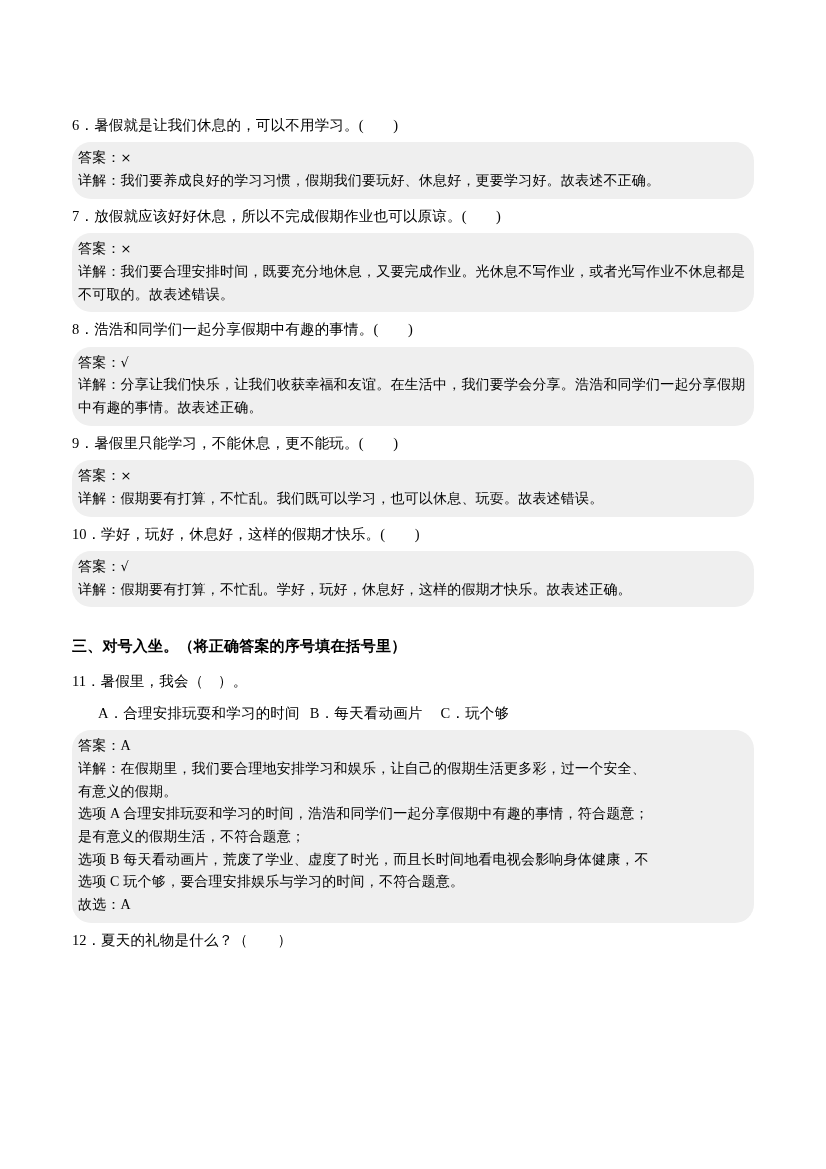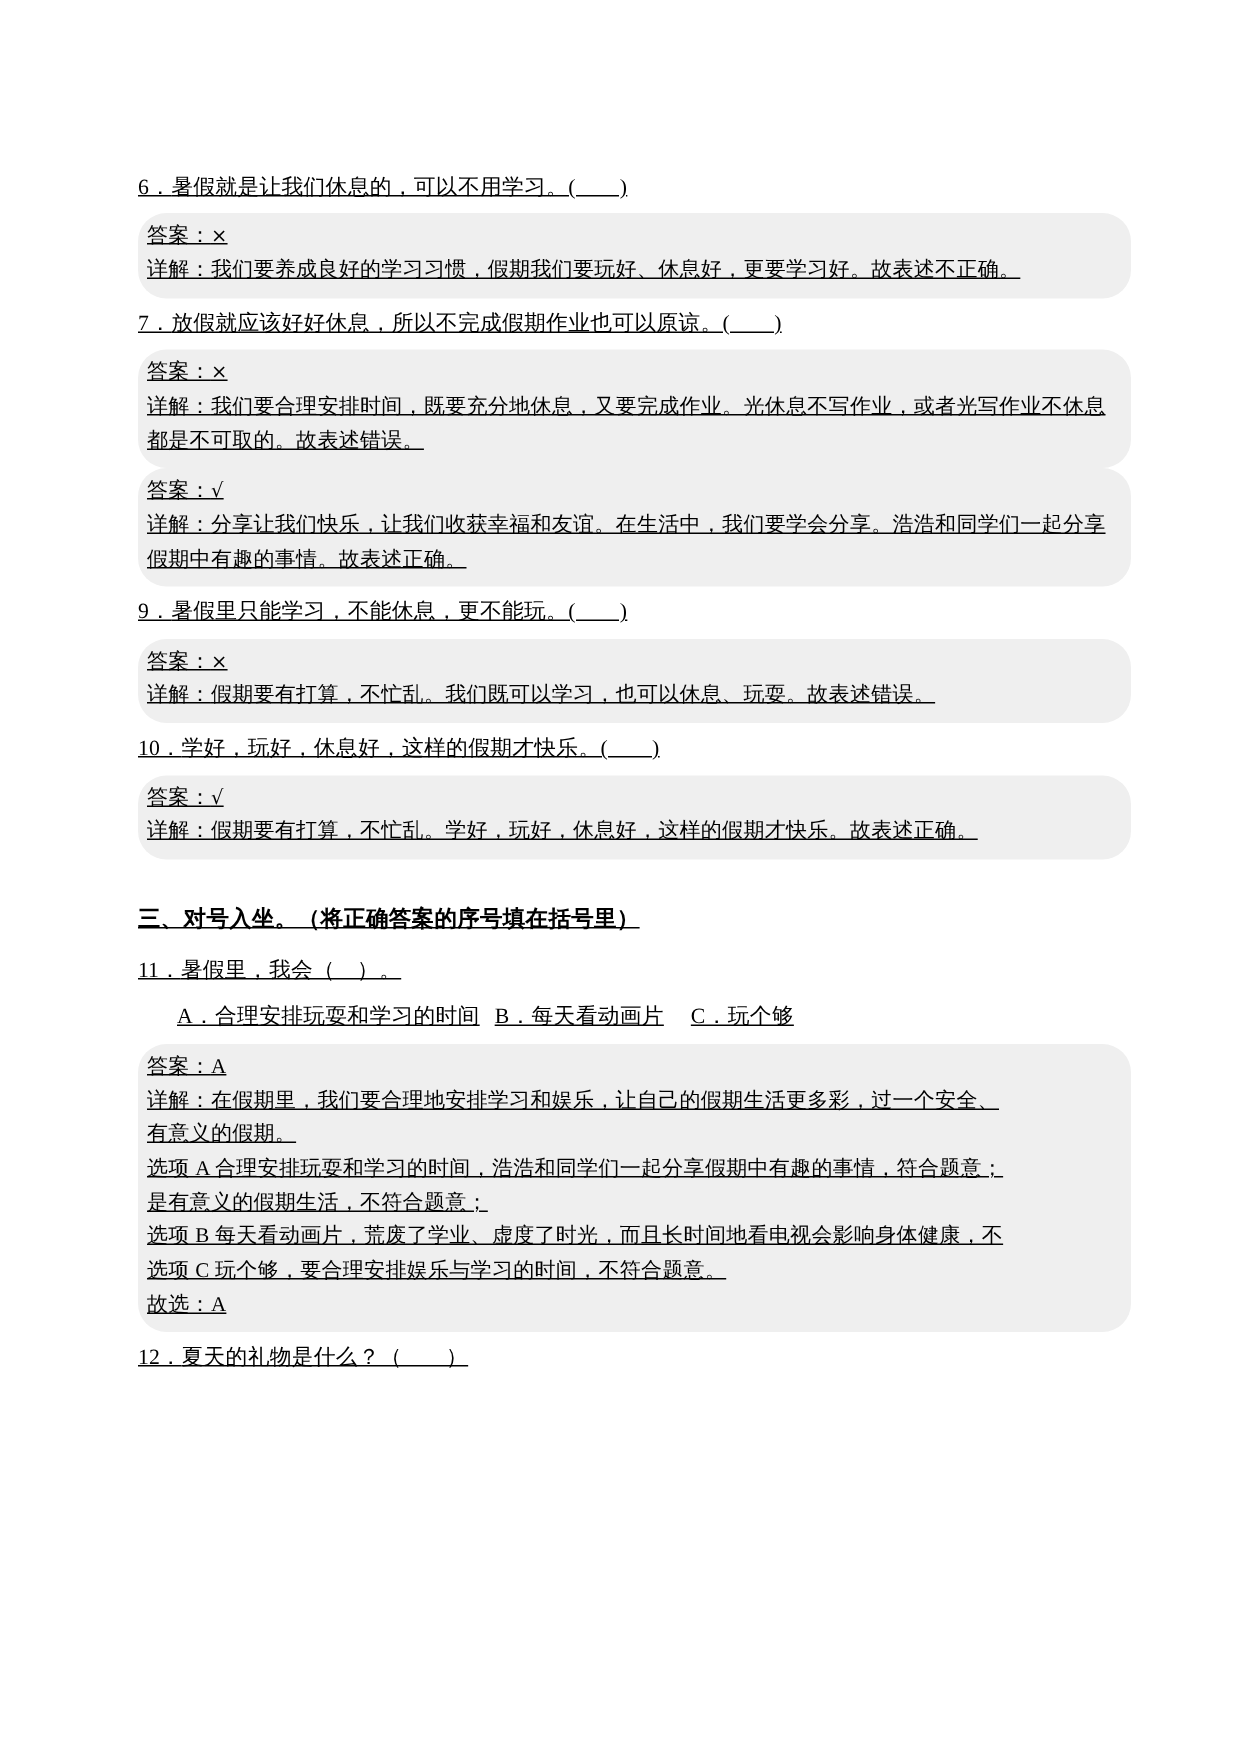--- a/index.html
+++ b/index.html
@@ -14,22 +14,21 @@
     color: #000000;
     position: relative;
     overflow: hidden;
   }
   .page {
     position: absolute;
     top: 0; left: 0;
     width: 826px;
     height: 1106px;
     box-sizing: border-box;
-    padding: 108px 72px 60px 92px;
-    text-decoration: underline;
+    padding: 108px 72px 60px 72px;
   }
   .doc-body {
     position: relative;
   }
   .q-line {
     font-size: 14.5px;
     line-height: 1.55;
     margin: 0;
     padding: 6px 2px 6px 0;
     letter-spacing: 0.2px;
@@ -81,20 +80,21 @@
       <p><span>答案：</span><span class="check">×</span></p>
       <p><span>详解：</span><span>我们要养成良好的学习习惯，假期我们要玩好、休息好，更要学习好。故表述不正确。</span></p>
     </div>
 
     <p class="q-line"><span>7．</span><span>放假就应该好好休息，所以不完成假期作业也可以原谅。(　　)</span></p>
     <div class="shaded-block">
       <p><span>答案：</span><span class="check">×</span></p>
       <p><span>详解：</span><span>我们要合理安排时间，既要充分地休息，又要完成作业。光休息不写作业，或者光写作业不休息都是不可取的。故表述错误。</span></p>
     </div>
 
+    <p class="q-line"><span>8．</span><span>浩浩和同学们一起分享假期中有趣的事情。(　　)</span></p>
     <div class="shaded-block">
       <p><span>答案：</span><span class="check">√</span></p>
       <p><span>详解：</span><span>分享让我们快乐，让我们收获幸福和友谊。在生活中，我们要学会分享。浩浩和同学们一起分享假期中有趣的事情。故表述正确。</span></p>
     </div>
 
     <p class="q-line"><span>9．</span><span>暑假里只能学习，不能休息，更不能玩。(　　)</span></p>
     <div class="shaded-block">
       <p><span>答案：</span><span class="check">×</span></p>
       <p><span>详解：</span><span>假期要有打算，不忙乱。我们既可以学习，也可以休息、玩耍。故表述错误。</span></p>
     </div>

